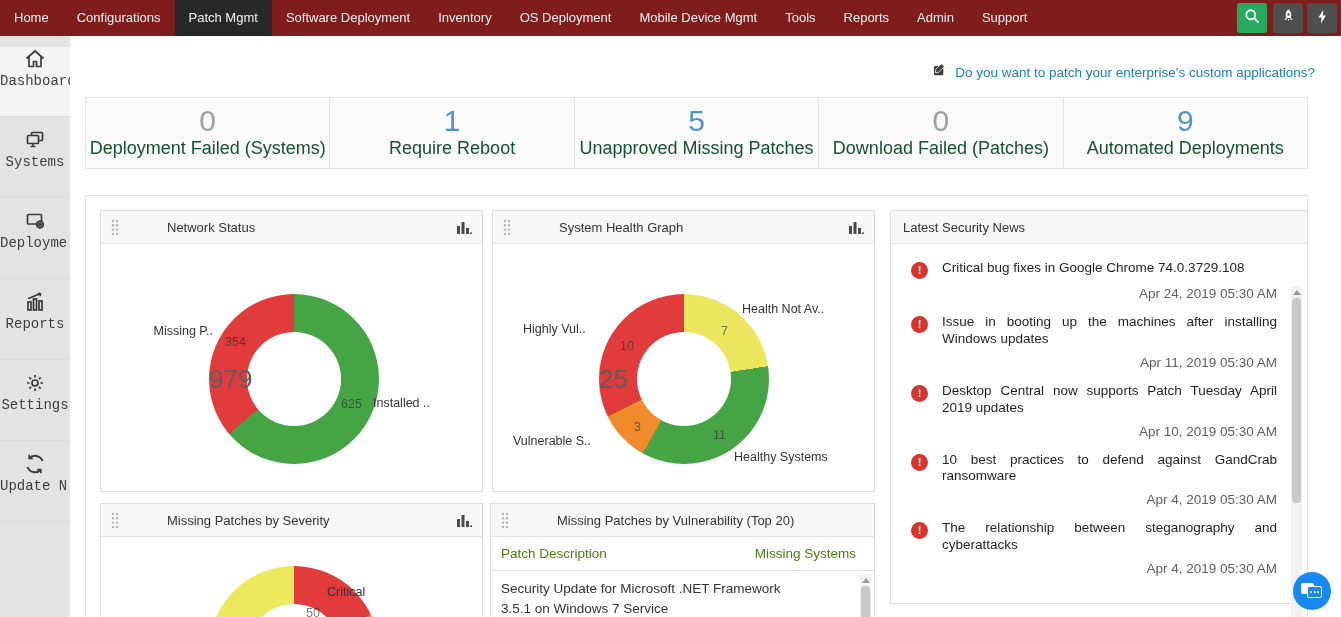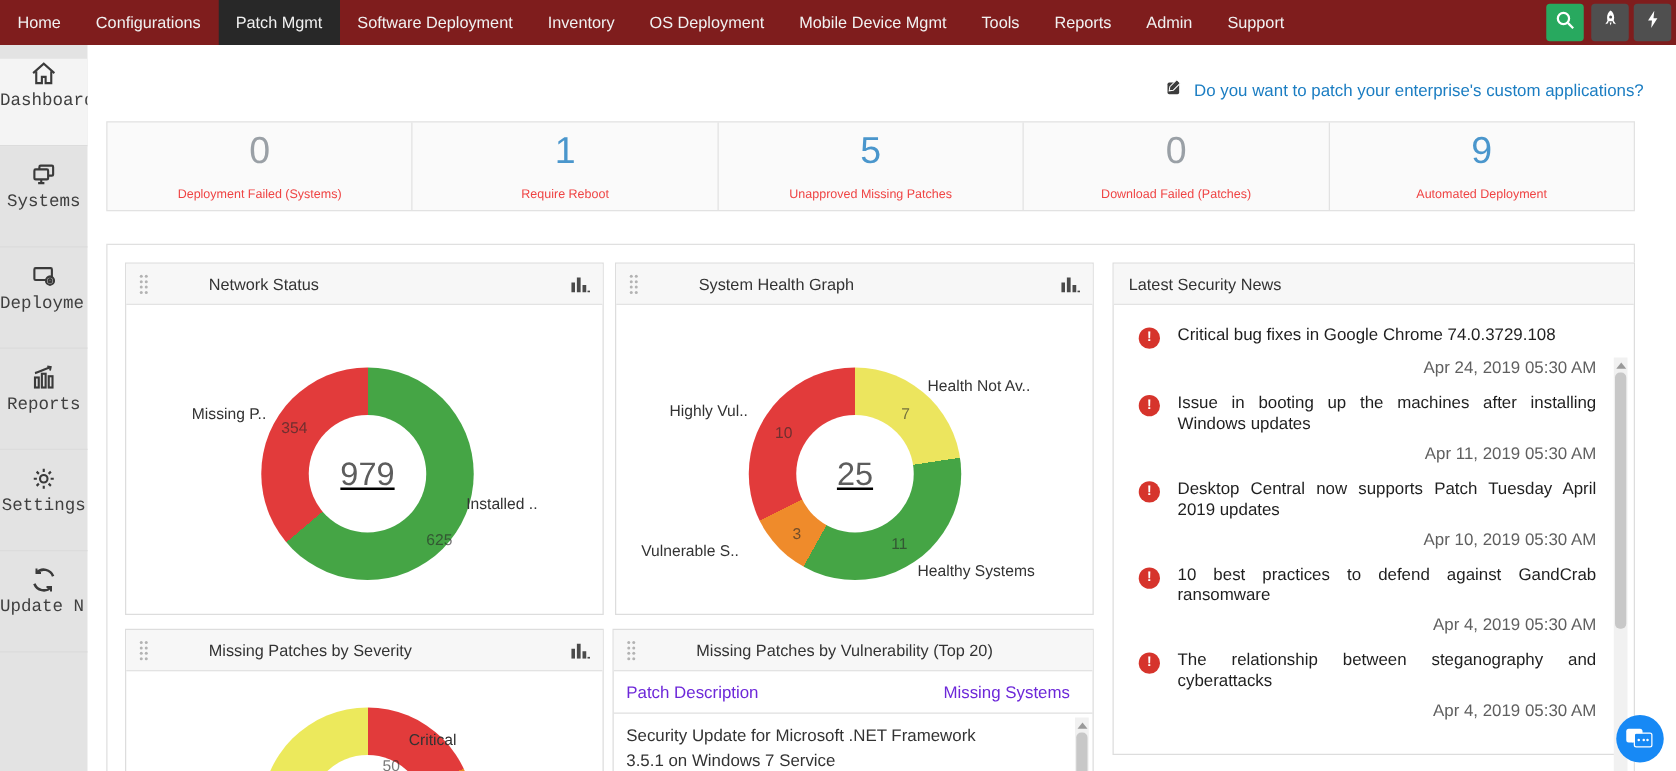--- a/index.html
+++ b/index.html
@@ -29,42 +29,42 @@
   
   .banner { position:absolute; right:26px; top:62px; display:flex; align-items:center; gap:7px; }
   .banner a { color:#1b7dc2; font-size:13.5px; text-decoration:none; cursor:pointer; }
 
   
   .stats { position:absolute; left:85px; top:97px; width:1223px; height:72px;
     background:#fafafa; border:1px solid #e2e2e2; display:flex; }
   .stat { flex:1; text-align:center; border-right:1px solid #e2e2e2; padding-top:6px; cursor:pointer; }
   .stat:last-child { border-right:none; }
   .stat-value { font-size:30px; line-height:34px; }
-  .stat-label { font-size:10px; color:#ef4444; margin-top:12px; }
+  .stat-label { font-size:18px; color:#14532d; margin-top:0; }
 
   
   .panel { position:absolute; left:85px; top:195px; width:1223px; height:600px;
     background:#fff; border:1px solid #e0e0e0; }
   .card { position:absolute; background:#fff; border:1px solid #dddddd; }
   .card-head { height:33px; background:#f7f7f7; border-bottom:1px solid #e3e3e3;
     display:flex; align-items:center; padding:0 10px;gap:40px; }
   .card-title { font-size:13px; color:#333; margin-left:8px; }
   .drag { cursor:move; display:flex; }
   .chart-btn { margin-left:auto; cursor:pointer; display:flex; }
   .card-body { position:relative; width:100%; height:calc(100% - 33px); }
 
   #card-network   { left:14px;  top:14px;  width:383px; height:282px; }
   #card-health    { left:406px; top:14px;  width:383px; height:282px; }
   #card-news      { left:804px; top:14px;  width:418px; height:394px; }
   #card-severity  { left:14px;  top:307px; width:383px; height:292px; }
   #card-vuln      { left:404px; top:307px; width:385px; height:292px; }
 
   
   .donut { position:absolute; width:170px; height:170px; border-radius:50%;
-    display:flex; align-items:center; justify-content:center; cursor:pointer;text-decoration:underline; }
+    display:flex; align-items:center; justify-content:flex-start; cursor:pointer; }
   .donut::after { content:""; position:absolute; inset:38px; background:#fff; border-radius:50%; }
   .donut-center { position:relative; z-index:2; font-size:26px; color:#5d5d5d; }
   .dlabel { position:absolute; font-size:12.5px; color:#333; white-space:nowrap; }
   .dvalue { position:absolute; font-size:12.5px; color:rgba(40,40,40,.62); }
   .donut-severity { background:conic-gradient(#e23b3b 0 18%, #f08a24 18% 42%,
     #46a546 42% 74%, #ece95c 74% 100%); }
 
   
   .news-list { padding:16px 30px 0 14px; }
   .news-item { margin-bottom:13px; }
@@ -80,21 +80,21 @@
   .sbar .arrow { width:0; height:0; border-left:4px solid transparent; border-right:4px solid transparent;
     border-bottom:5px solid #9a9a9a; margin:4px auto 3px; }
   .sbar .thumb { width:9px; margin:0 auto; background:#c8c8c8; border-radius:4px; cursor:pointer; }
   #news-sbar { right:5px; top:42px; height:343px; }
   #news-sbar .thumb { height:205px; }
   #vuln-sbar { right:3px; top:37px; height:250px; }
   #vuln-sbar .thumb { height:62px; }
 
   
   .tbl-head { display:flex; align-items:center; height:34px; padding:0 18px 0 10px;
-    border-bottom:1px solid #e0e0e0; font-size:13.5px; color:#6d28d9; }
+    border-bottom:1px solid #e0e0e0; font-size:13.5px; color:#4d7c0f; }
   .tbl-head .col2 { margin-left:auto; }
   .tbl-row { display:flex; padding:8px 18px 8px 10px; font-size:13.5px; color:#333;
     line-height:1.5; cursor:pointer; }
   .tbl-row .desc { width:300px; }
 
   
   .chat-fab { position:absolute; right:10px; bottom:7px; width:38px; height:38px;
     border-radius:50%; background:#1789f5; cursor:pointer; z-index:40; }
   .bub-back { position:absolute; left:8px; top:11px; width:13px; height:11px;
     background:#fff; border-radius:2px; }
@@ -234,21 +234,21 @@
   <div class="stat">
     <div class="stat-value" style="color: rgb(74, 150, 204);">5</div>
     <div class="stat-label">Unapproved Missing Patches</div>
   </div>
   <div class="stat">
     <div class="stat-value" style="color: rgb(154, 160, 166);">0</div>
     <div class="stat-label">Download Failed (Patches)</div>
   </div>
   <div class="stat">
     <div class="stat-value" style="color: rgb(74, 150, 204);">9</div>
-    <div class="stat-label">Automated Deployment</div>
+    <div class="stat-label">Automated Deployments</div>
   </div>
 </div>
 
 <div class="panel">
 
   <div class="card" id="card-network">
     <div class="card-head">
       <span class="drag">
         <svg width="8" height="17" viewBox="0 0 8 17" fill="#b3b3b3">
             <circle cx="2" cy="2" r="1.2"></circle>
@@ -270,21 +270,21 @@
             <rect x="13" y="11.5" width="2" height="1.5"></rect>
           </svg>
       </span>
     </div>
     <div class="card-body">
       <div class="donut" style="left: 108px; top: 50px; background: conic-gradient(rgb(69, 165, 69) 0%, rgb(69, 165, 69) 63.8407%, rgb(226, 59, 59) 63.8407%, rgb(226, 59, 59) 100%);">
         <span class="donut-center">979</span>
       </div>
       <span class="dlabel" style="left:20px; top:80px; width:92px; text-align:right;">Missing P..</span>
       <span class="dvalue" style="left:124px; top:91px;">354</span>
-      <span class="dvalue" style="left:240px; top:153px;margin-top:28px;">625</span>
+      <span class="dvalue" style="left:240px; top:153px;">625</span>
       <span class="dlabel" style="left:272px; top:152px;">Installed ..</span>
     </div>
   </div>
 
   <div class="card" id="card-health">
     <div class="card-head">
       <span class="drag">
         <svg width="8" height="17" viewBox="0 0 8 17" fill="#b3b3b3">
             <circle cx="2" cy="2" r="1.2"></circle>
             <circle cx="6" cy="2" r="1.2"></circle>
@@ -303,21 +303,21 @@
             <rect x="4.5" y="1" width="3" height="12"></rect>
             <rect x="9" y="7" width="3" height="6"></rect>
             <rect x="13" y="11.5" width="2" height="1.5"></rect>
           </svg>
       </span>
     </div>
     <div class="card-body">
       <div class="donut" style="left: 106px; top: 50px; background: conic-gradient(rgb(236, 229, 94) 0%, rgb(236, 229, 94) 22.5806%, rgb(69, 165, 69) 22.5806%, rgb(69, 165, 69) 58.0645%, rgb(239, 139, 43) 58.0645%, rgb(239, 139, 43) 67.7419%, rgb(226, 59, 59) 67.7419%, rgb(226, 59, 59) 100%);">
         <span class="donut-center">25</span>
       </div>
-      <span class="dlabel" style="left:30px; top:78px; width:88px; text-align:center;">Highly Vul..</span>
+      <span class="dlabel" style="left:30px; top:78px; width:88px; text-align:left;">Highly Vul..</span>
       <span class="dvalue" style="left:127px; top:95px;">10</span>
       <span class="dlabel" style="left:249px; top:58px;">Health Not Av..</span>
       <span class="dvalue" style="left:228px; top:80px;">7</span>
       <span class="dvalue" style="left:141px; top:176px;">3</span>
       <span class="dlabel" style="left:20px; top:190px; width:100px; ">Vulnerable S..</span>
       <span class="dvalue" style="left:220px; top:184px;">11</span>
       <span class="dlabel" style="left:241px; top:206px;">Healthy Systems</span>
     </div>
   </div>
 

